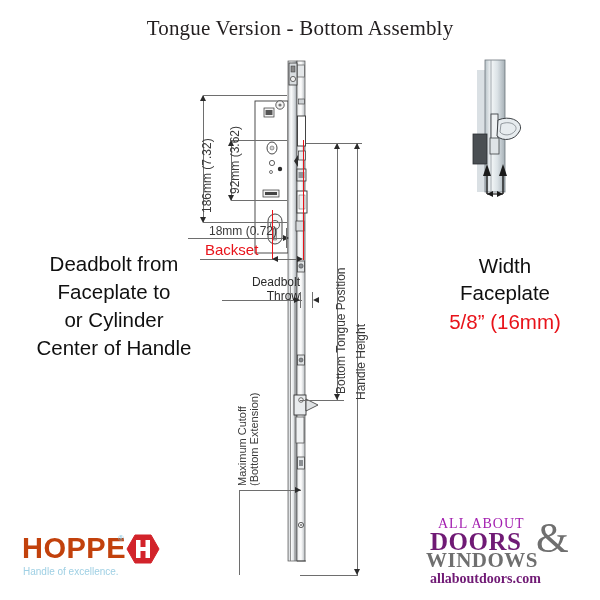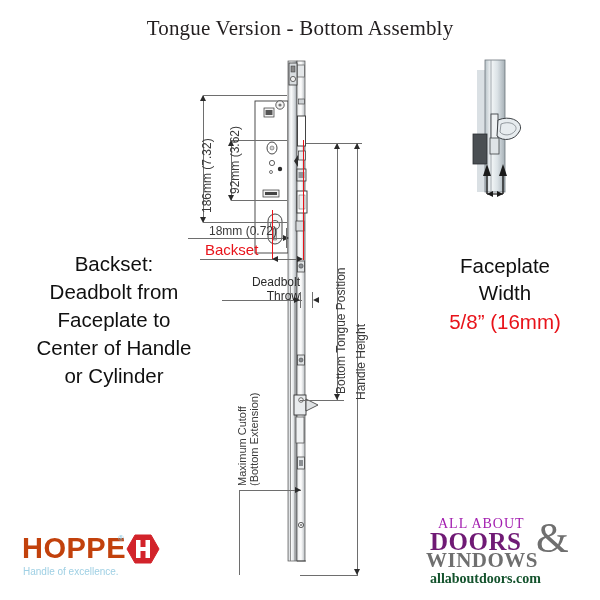--- a/index.html
+++ b/index.html
@@ -136,41 +136,40 @@
     font-size: 42px; color: #6f6f6f;
   }
   #aadw .l3 {
     position: absolute; left: 2px; top: 32px;
     font-family: "Liberation Serif", serif;
     font-size: 21px; font-weight: bold; letter-spacing: 0.5px; color: #6f6f6f;
   }
   #aadw .url {
     position: absolute; left: 6px; top: 55px;
     font-family: "Liberation Serif", serif;
-    font-size: 14px; font-weight: bold; color: #14532d;
+    font-size: 14px; font-weight: bold; color: #701a75;
   }
 </style>
 </head>
 <body>
 
 <div id="page">
 
   <div id="title">Tongue Version - Bottom Assembly</div>
 
   <div id="backset-note">
-    <div>Backset:</div>
     <div>Deadbolt from</div>
     <div>Faceplate to</div>
+    <div>or Cylinder</div>
     <div>Center of Handle</div>
-    <div>or Cylinder</div>
   </div>
 
   <div id="faceplate-note">
+    <div>Width</div>
     <div>Faceplate</div>
-    <div>Width</div>
   </div>
   <div id="faceplate-value">5/8” (16mm)</div>
 
   <div id="lock-art">
     <svg width="70" height="520" viewBox="0 0 70 520">
       <defs>
         <linearGradient id="railgrad" x1="0" y1="0" x2="1" y2="0">
           <stop offset="0%" stop-color="#c9cdd1"></stop>
           <stop offset="35%" stop-color="#fbfcfc"></stop>
           <stop offset="70%" stop-color="#d7dbde"></stop>

